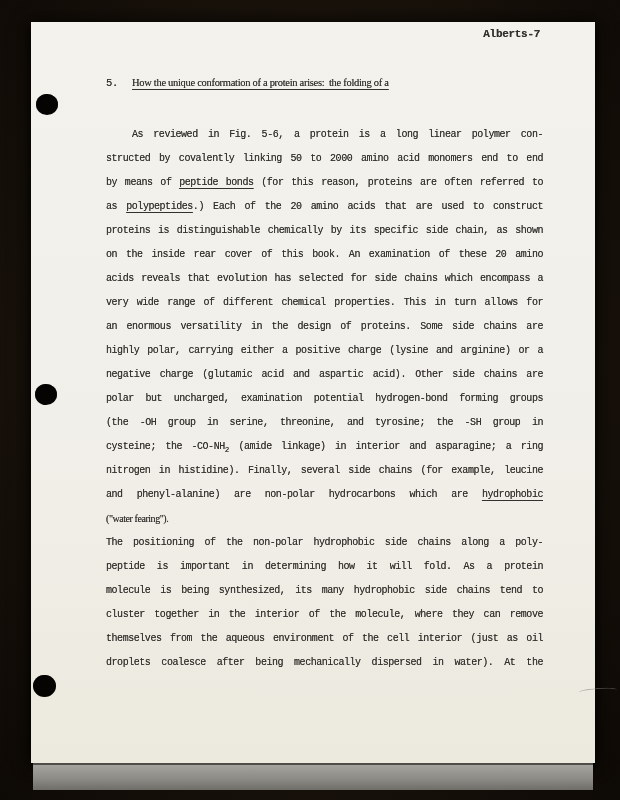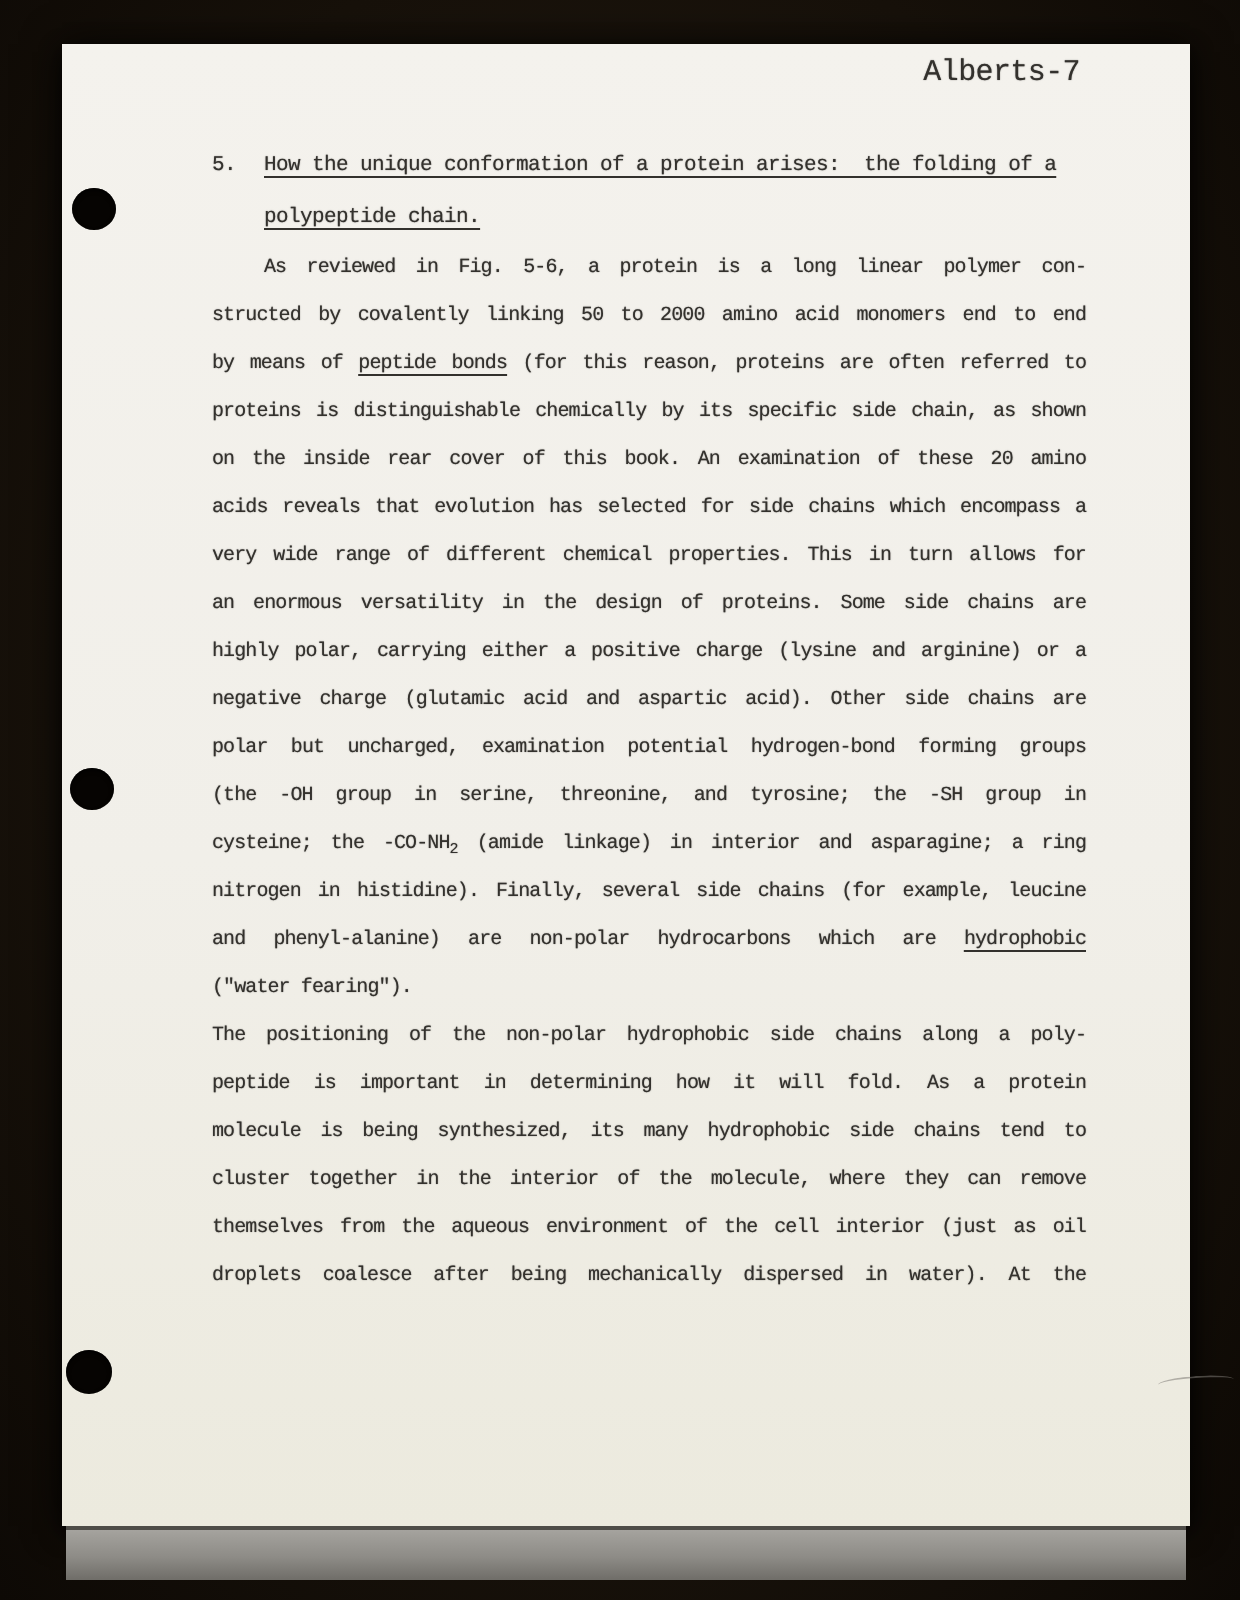--- a/index.html
+++ b/index.html
@@ -15,22 +15,22 @@
     background: radial-gradient(ellipse at 50% 45%, #241b12 0%, #17110a 65%, #0d0905 100%);
   }
   .page {
     position: absolute; left: 31px; top: 22px; width: 564px; height: 741px;
     background: linear-gradient(180deg, #f4f2ed 0%, #f1efe9 55%, #ecead f 100%);
     background: linear-gradient(180deg, #f4f2ed 0%, #f1efe9 55%, #eceade 100%);
     box-shadow: 0 0 18px rgba(0,0,0,0.75), 0 4px 10px rgba(0,0,0,0.6);
   }
   .header-label {
     position: absolute; top: 6px; right: 55px;
-    font-size: 15px; letter-spacing: -0.3px;
-    color: #33312d; text-shadow: 0 0 0.6px rgba(51,49,45,0.7);
+    font-size: 11px; letter-spacing: -0.3px;
+    color: #33312d; text-shadow: 0 0 0.6px rgba(51,49,45,0.7); font-weight: bold;
   }
   .heading {
     position: absolute; left: 75px; top: 48px; width: 445px;
     display: flex; align-items: flex-start;
     color: #33312d; text-shadow: 0 0 0.6px rgba(51,49,45,0.7);
   }
   .hnum { width: 26px; font-size: 10.5px; letter-spacing: -0.3px; line-height: 26px; flex: 0 0 26px; }
   .hlines { flex: 1; }
   .heading .tline {
     height: 26px; line-height: 26px; font-size: 10.5px; letter-spacing: -0.3px;
@@ -38,21 +38,21 @@
   }
   .bodytext {
     position: absolute; left: 75px; top: 101px; width: 437px;
     color: #33312d; text-shadow: 0 0 0.6px rgba(51,49,45,0.7);
   }
   .tline {
     height: 24px; line-height: 24px;
     font-size: 10px; letter-spacing: -0.45px;
     text-align: justify; text-align-last: justify;
   }
-  .tline.noj { text-align: center; text-align-last: left; }
+  .tline.noj { text-align: center; text-align-last: left; font-family: Liberation Serif, serif; }
   .tline.ind { padding-left: 26px; }
   .u { text-decoration: underline; text-underline-offset: 3px; text-decoration-thickness: 1px; }
   .subscript { font-size: 7.5px; vertical-align: -2.5px; letter-spacing: -0.3px; }
   .hole { position: absolute; background: #060402; border-radius: 50%; box-shadow: inset 0 1px 2px rgba(0,0,0,0.9); }
   .hole1 { left: 36px; top: 94px;  width: 22px; height: 21px; }
   .hole2 { left: 35px; top: 384px; width: 22px; height: 21px; }
   .hole3 { left: 33px; top: 675px; width: 23px; height: 22px; }
   .pencil-mark {
     position: absolute; left: 548px; top: 666px; width: 38px; height: 6px;
     border-top: 1.5px solid rgba(125,122,116,0.55);
@@ -70,29 +70,29 @@
 <div class="photo">
 
   <div class="page">
 
     <div class="header-label">Alberts-7</div>
 
     <div class="heading">
       <span class="hnum">5.</span>
       <div class="hlines">
           <div class="tline noj"><span class="u">How the unique conformation of a protein arises:  the folding of a</span></div>
-          <div class="tline noj"><span class="u">polypeptide chain.</span></div>
         </div>
     </div>
 
     <div class="bodytext">
       <div>
           <div class="tline ind"><span>As reviewed in Fig. 5-6, a protein is a long linear polymer con-</span></div>
           <div class="tline"><span>structed by covalently linking 50 to 2000 amino acid monomers end to end</span></div>
           <div class="tline"><span>by means of </span><span class="u">peptide bonds</span><span> (for this reason, proteins are often referred to</span></div>
+          <div class="tline"><span>as </span><span class="u">polypeptides</span><span>.) Each of the 20 amino acids that are used to construct</span></div>
           <div class="tline"><span>proteins is distinguishable chemically by its specific side chain, as shown</span></div>
           <div class="tline"><span>on the inside rear cover of this book. An examination of these 20 amino</span></div>
           <div class="tline"><span>acids reveals that evolution has selected for side chains which encompass a</span></div>
           <div class="tline"><span>very wide range of different chemical properties. This in turn allows for</span></div>
           <div class="tline"><span>an enormous versatility in the design of proteins. Some side chains are</span></div>
           <div class="tline"><span>highly polar, carrying either a positive charge (lysine and arginine) or a</span></div>
           <div class="tline"><span>negative charge (glutamic acid and aspartic acid). Other side chains are</span></div>
           <div class="tline"><span>polar but uncharged, examination potential hydrogen-bond forming groups</span></div>
           <div class="tline"><span>(the -OH group in serine, threonine, and tyrosine; the -SH group in</span></div>
           <div class="tline"><span>cysteine; the -CO-NH</span><span class="subscript">2</span><span> (amide linkage) in interior and asparagine; a ring</span></div>

